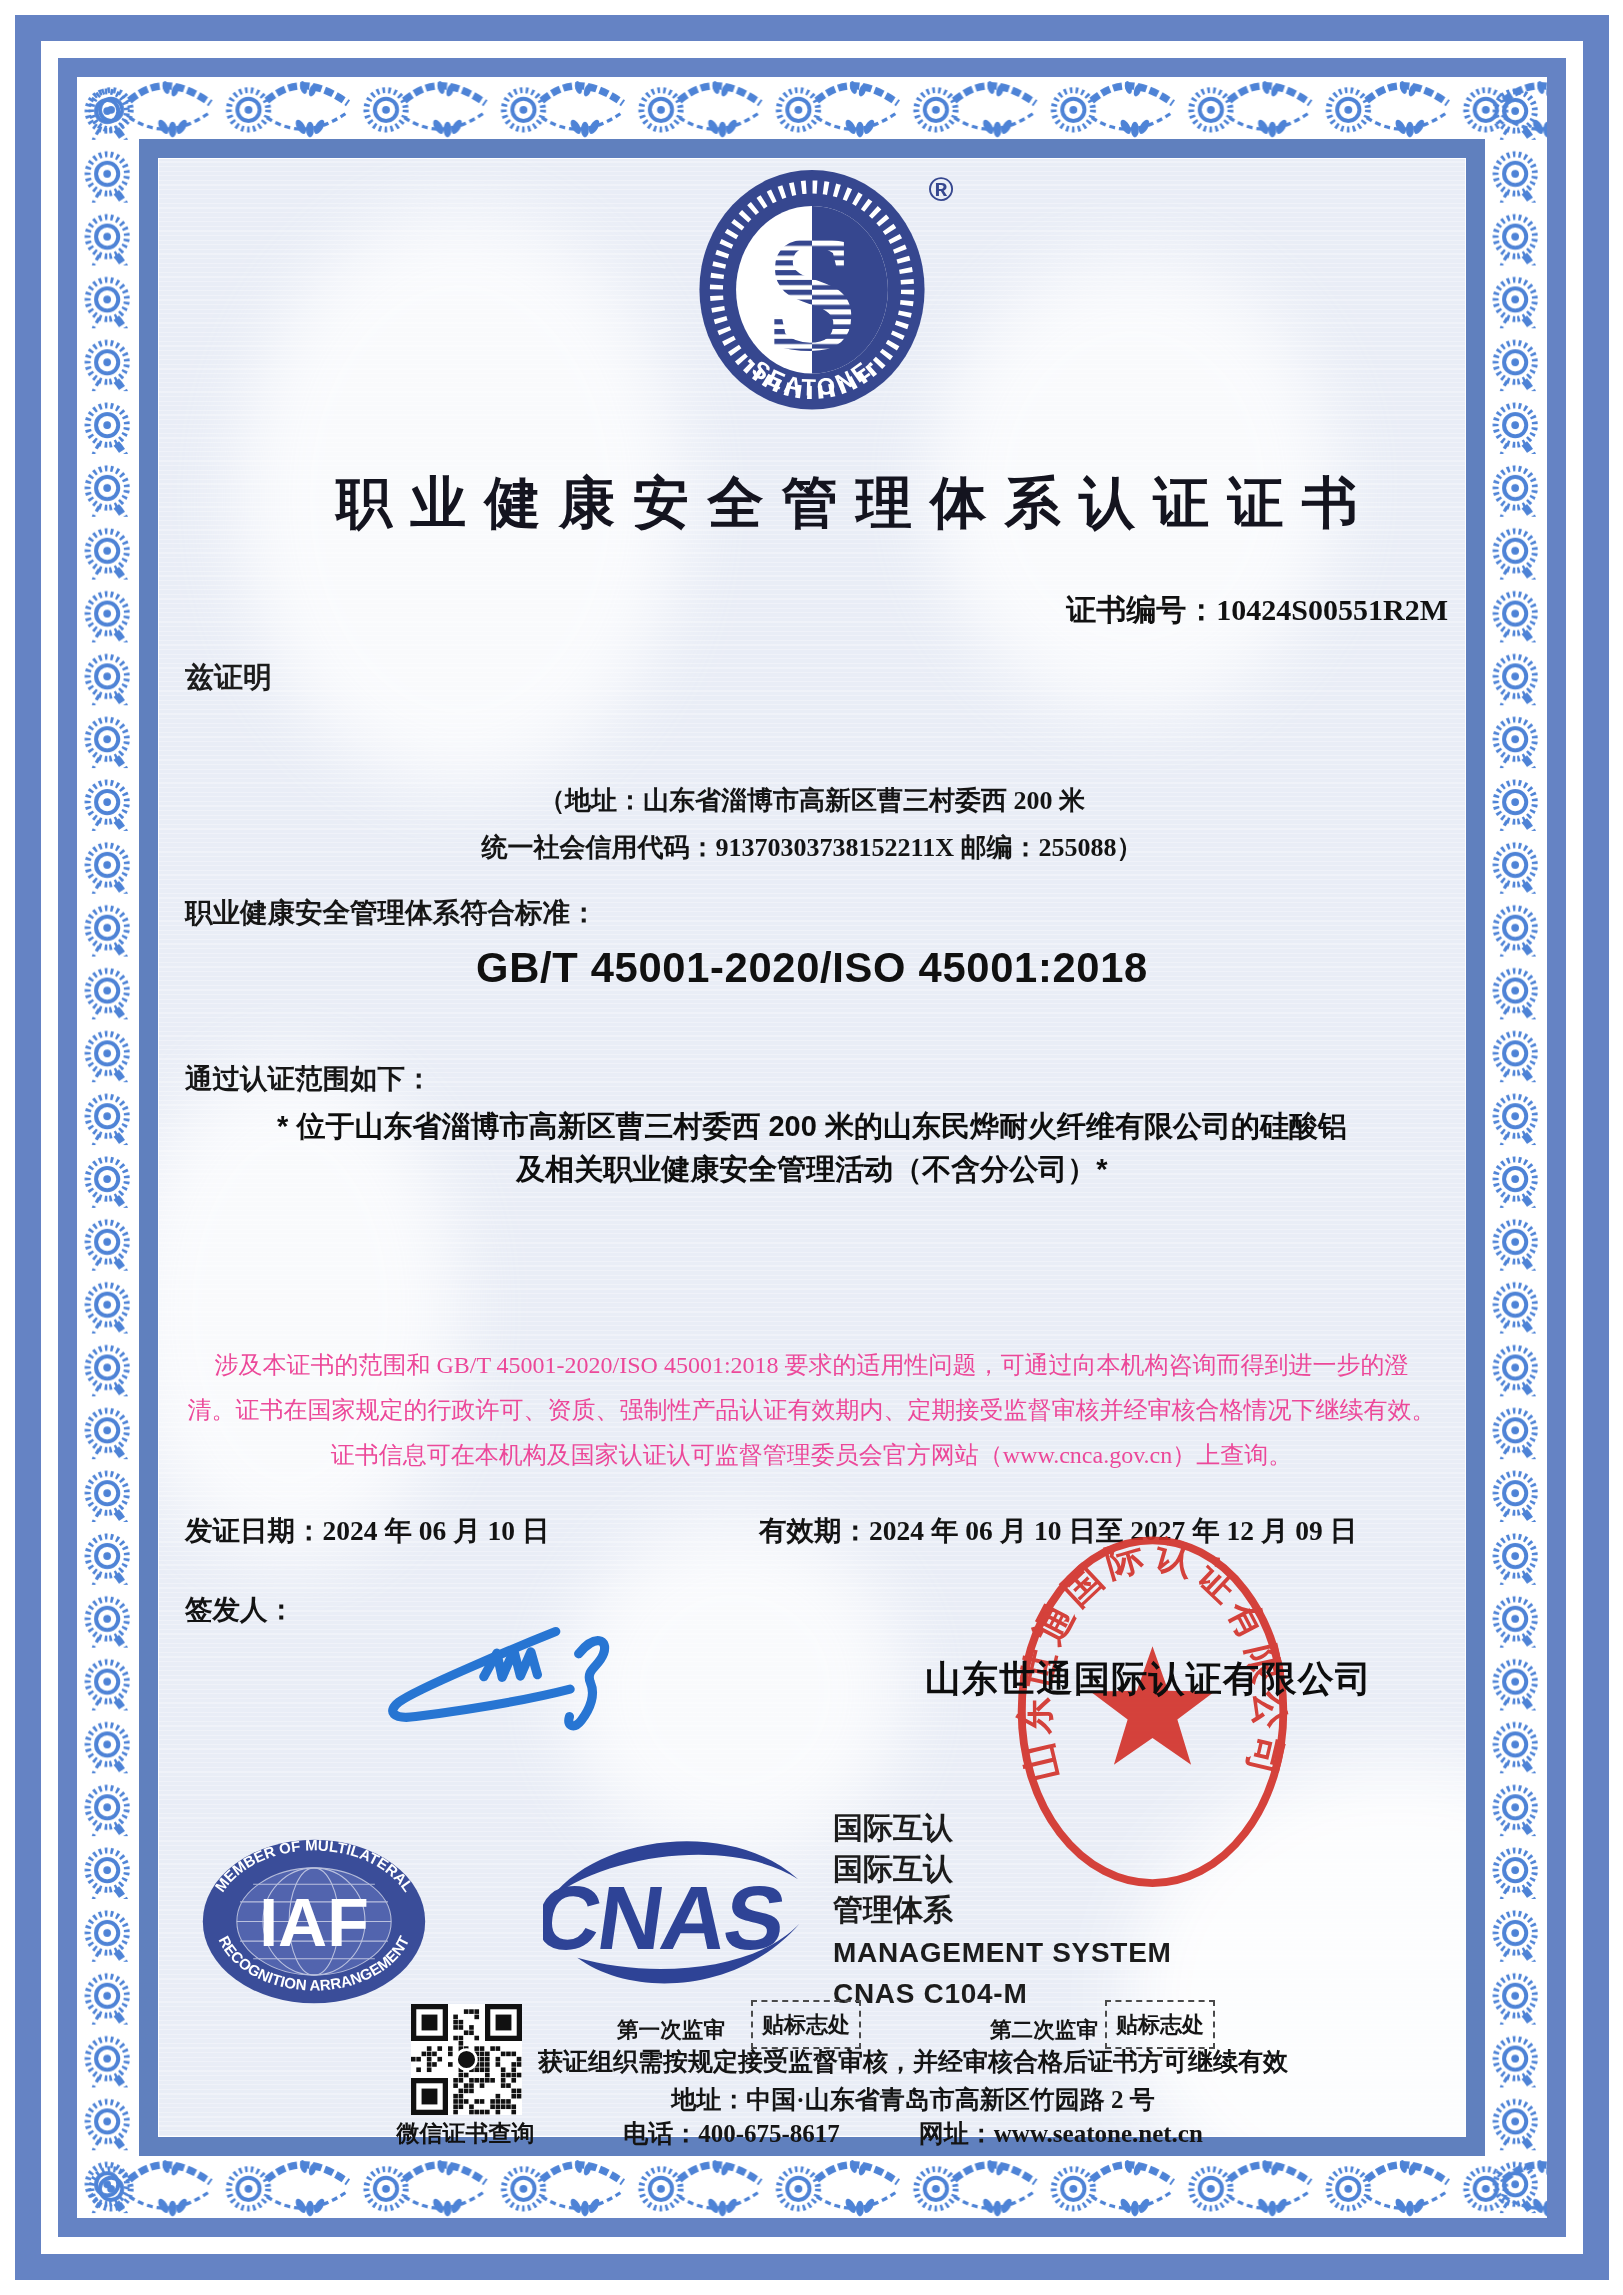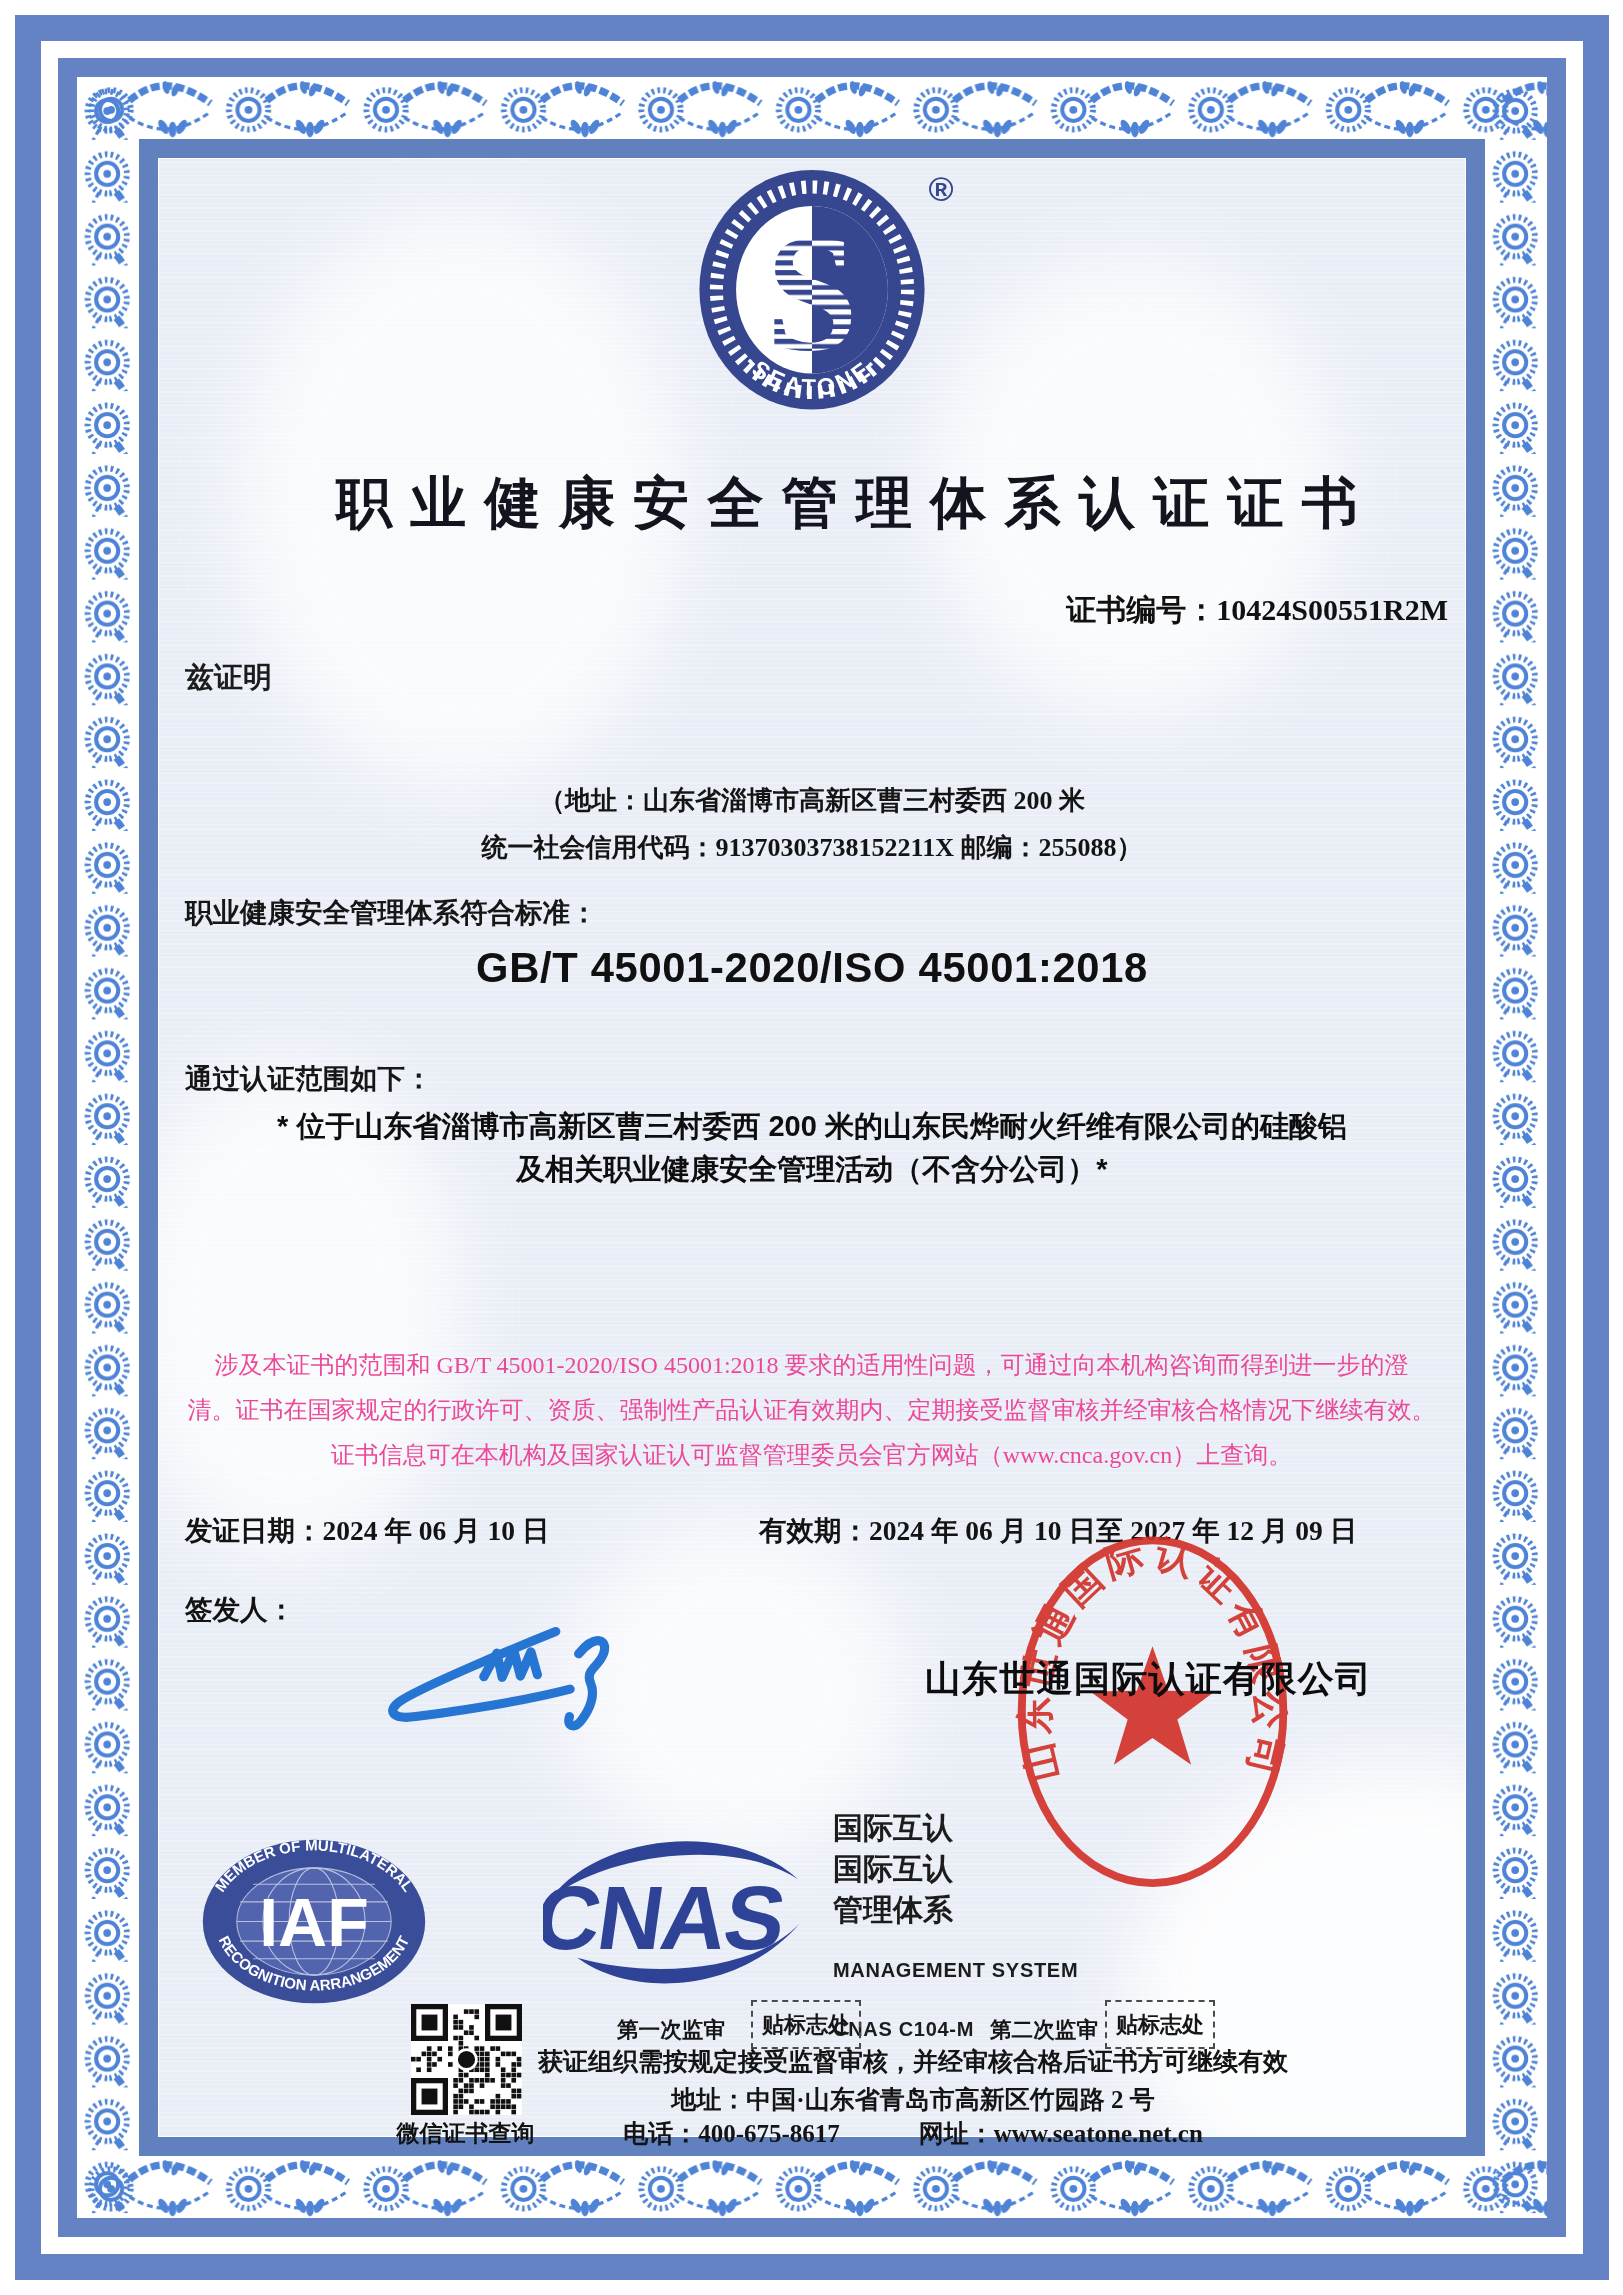--- a/index.html
+++ b/index.html
@@ -29,21 +29,21 @@
   .lbl{left:185px;font-size:27.5px;font-weight:600;color:#161616;}
   .gbt{top:943px;font-size:43px;font-weight:800;color:#101010;letter-spacing:0.7px;transform:scaleX(.97);}
   .scope{top:1105px;font-size:29px;line-height:43px;font-weight:700;color:#0e0e0e;}
   .legal{left:170px;width:1283px;top:1343px;text-align:center;font-size:24px;line-height:45px;
          color:#ec4899;font-family:"Liberation Serif",serif;font-weight:500;}
   .dateline{top:1513px;font-size:27.5px;font-weight:600;color:#131313;font-family:"Liberation Serif",serif;}
   .signer{left:185px;top:1592px;font-size:27.5px;font-weight:600;color:#131313;font-family:"Liberation Serif",serif;}
   .stamp-co{left:890px;width:517px;top:1655px;text-align:center;font-size:36px;font-weight:700;color:#0d0d0d;letter-spacing:1.3px;}
   .accblk{left:833px;top:1807px;width:419px;color:#1c1c1c;}
   .accblk .cn{font-size:30px;line-height:41px;font-weight:700;}
-  .accblk .en{font-size:20px;line-height:37px;font-weight:800;margin-top:22px;letter-spacing:0.7px;}
+  .accblk .en{font-size:28px;line-height:37px;font-weight:800;margin-top:4px;letter-spacing:0.7px;}
   .qrcap{left:361px;width:209px;top:2118px;text-align:center;font-size:23px;font-weight:700;color:#111;}
   .tlabel{top:2015px;font-size:21.6px;font-weight:600;color:#161616;width:118px;text-align:center;}
   .tbox{top:2000px;width:106px;height:45px;border:2px dashed #4a4a4a;font-size:22px;font-weight:600;color:#161616;
         display:flex;align-items:center;justify-content:center;}
   .fline{left:504px;width:818px;text-align:center;font-size:25px;font-weight:600;color:#141414;}
   .gap60{display:inline-block;width:79px;}
 </style>
 </head>
 <body>
 

